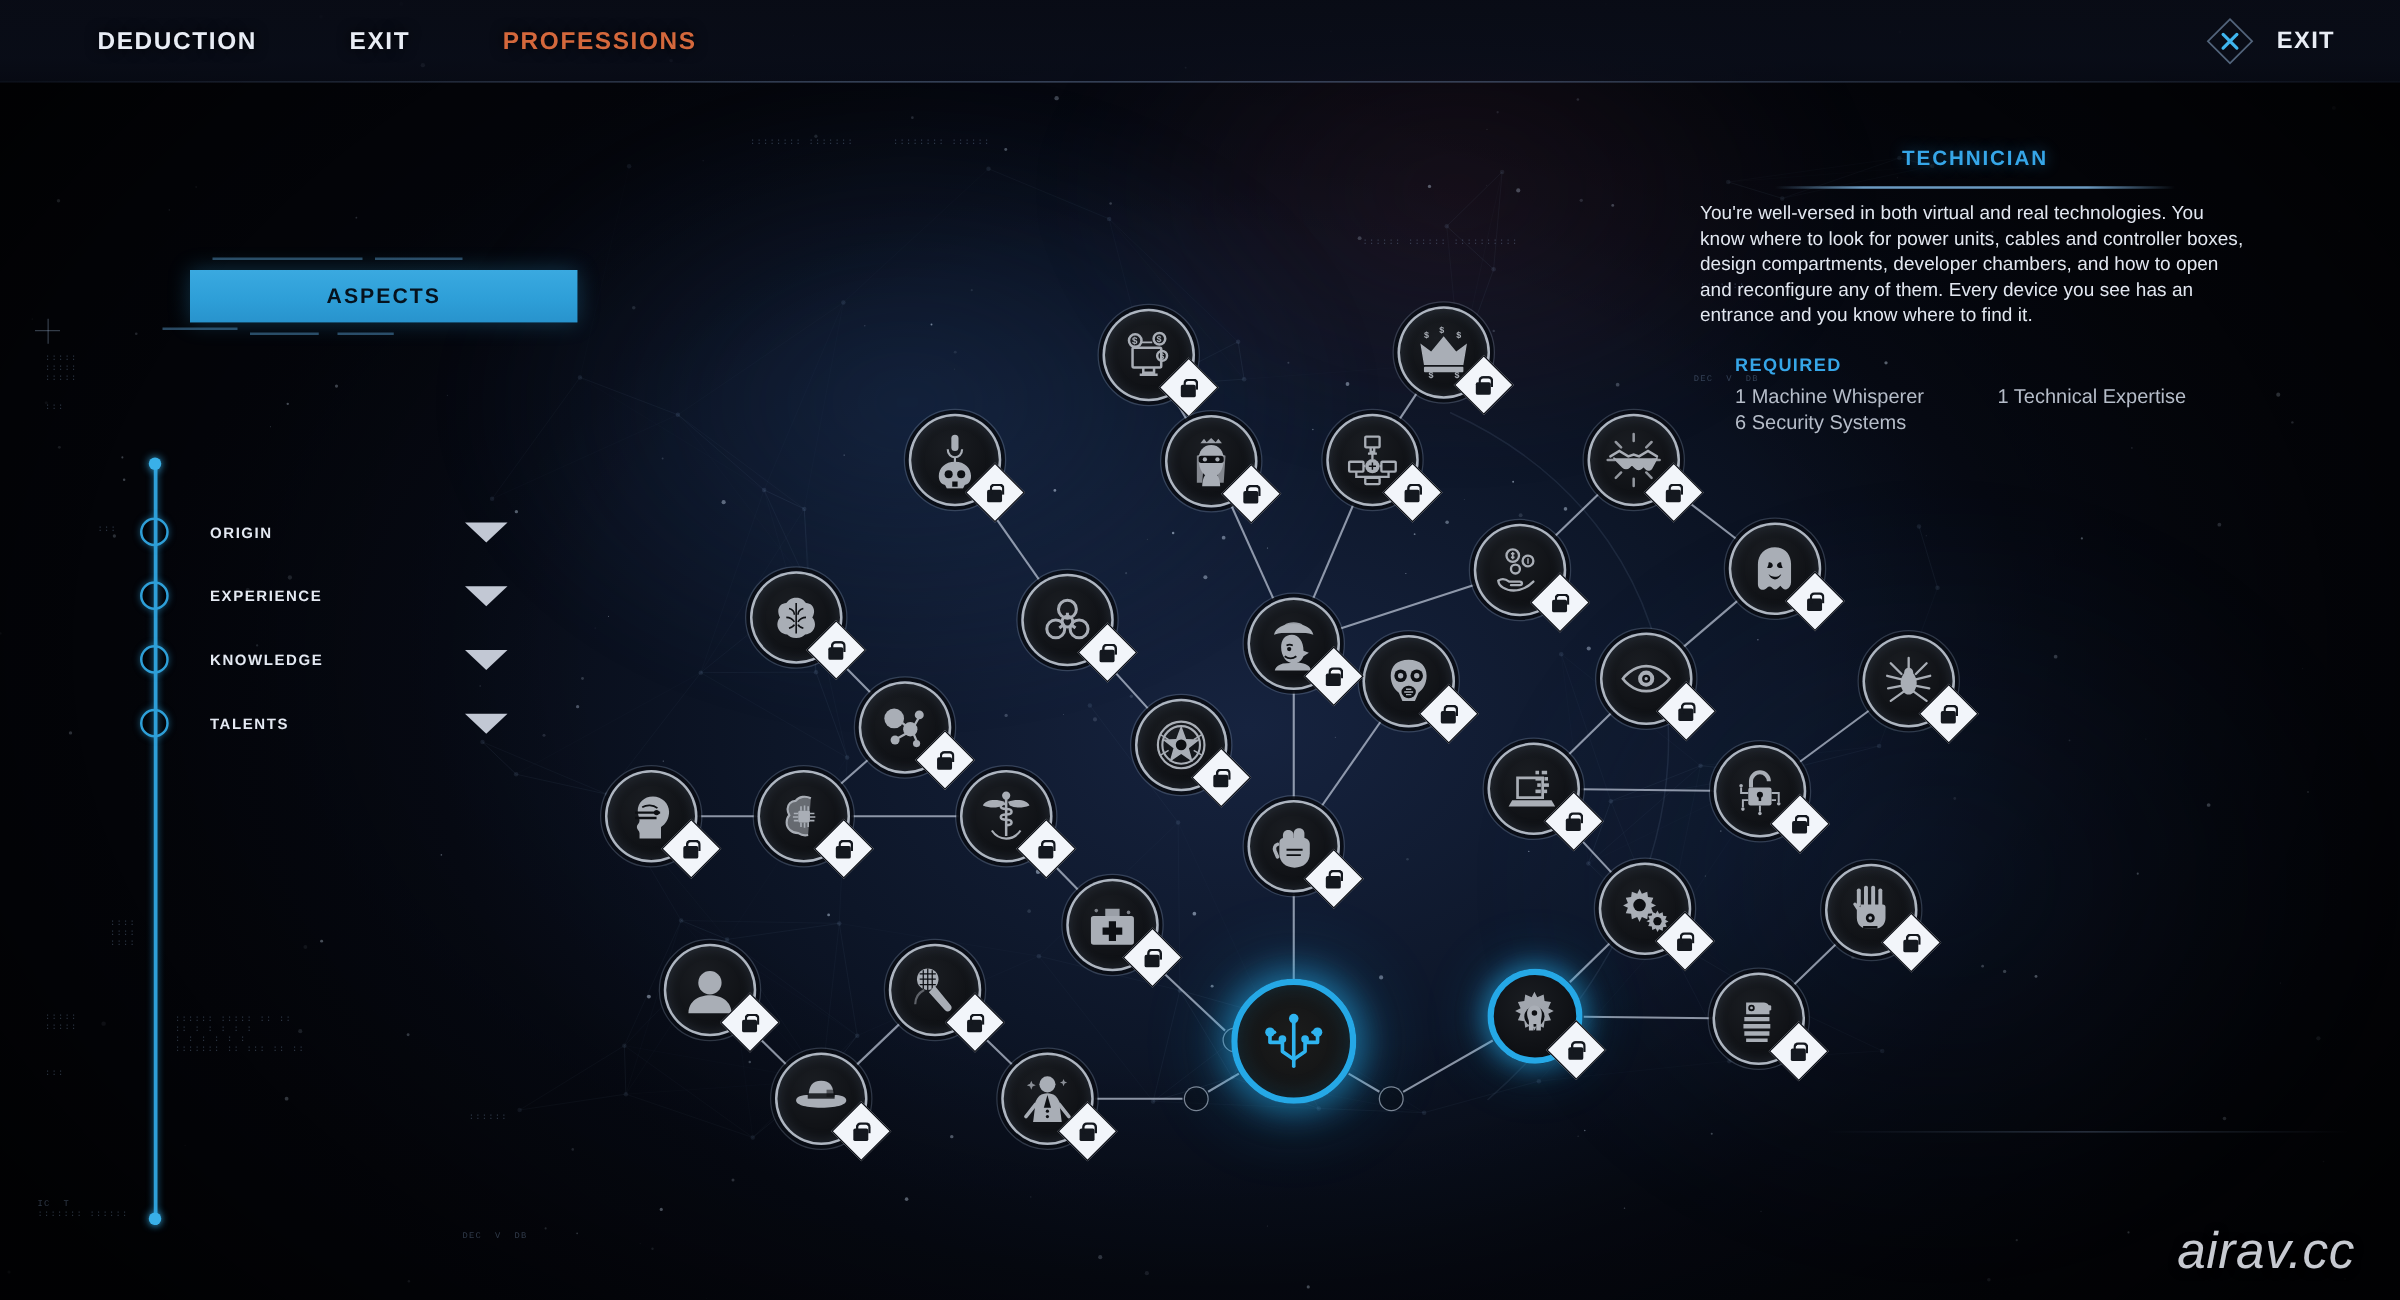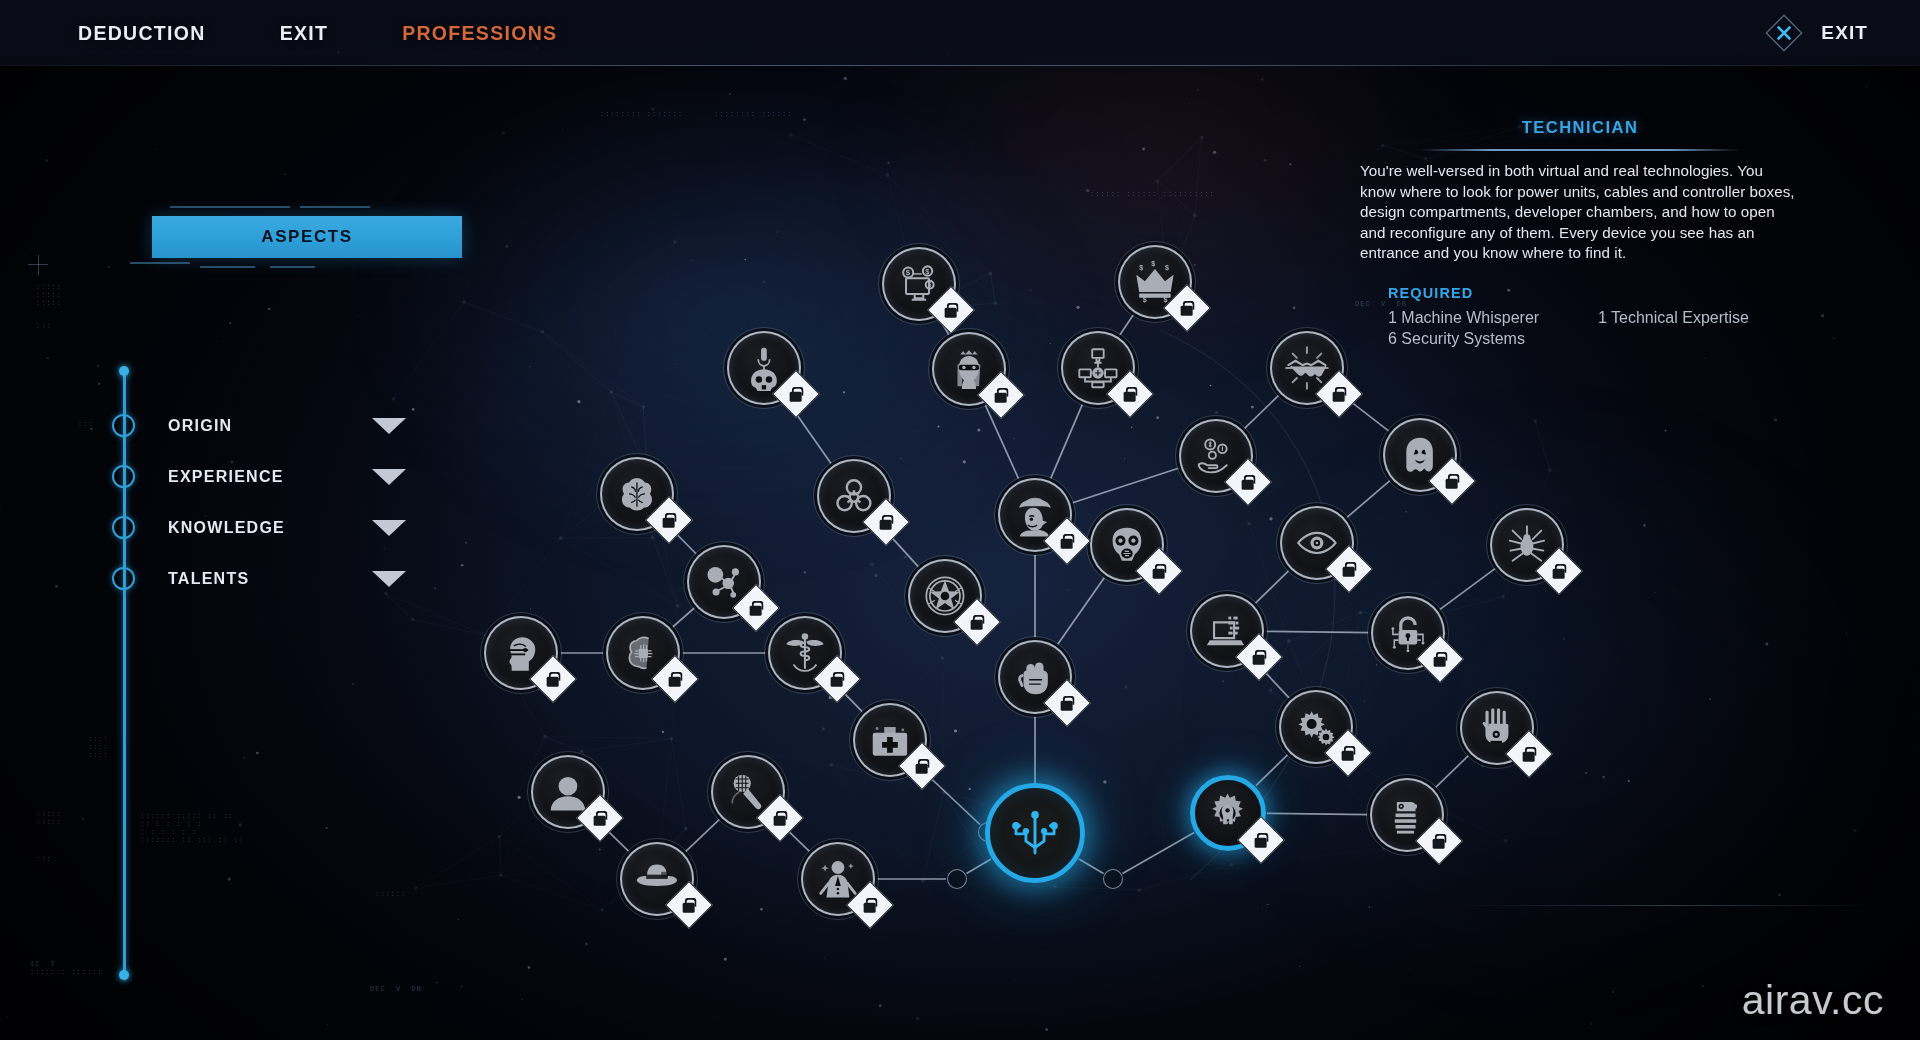--- a/index.html
+++ b/index.html
@@ -94,21 +94,21 @@
     border:2.4px solid #2e9fd8; background:transparent;
     box-shadow:0 0 6px rgba(46,160,216,.5);
   }
 
   .aspect-list{ position:absolute; left:168px; top:334px; width:260px; }
   .aspect-row{
     position:relative; height:51px; display:flex; align-items:center;
     cursor:pointer;
   }
   .aspect-name{
-    font-size:16px; font-weight:700; letter-spacing:1.25px; color:#e4e9f2;
+    font-size:12px; font-weight:700; letter-spacing:1.25px; color:#e4e9f2;
   }
   .aspect-caret{
     position:absolute; left:204px; top:50%; transform:translateY(-50%);
     width:0; height:0; border-left:17px solid transparent;
     border-right:17px solid transparent; border-top:16px solid #c2c8d4;
   }
 
   
   #right-panel{ position:absolute; left:1360px; top:118px; width:440px; z-index:30; }
   .rp-title{
@@ -202,20 +202,21 @@
   .hud-plus:before{ left:0; top:9px; width:20px; height:1px; }
   .hud-plus:after{ left:9.5px; top:0; width:1px; height:20px; }
   .hud-rule{ position:absolute; height:1px; z-index:10;
     background:linear-gradient(90deg, rgba(150,180,220,0), rgba(150,180,220,.30), rgba(150,180,220,0)); }
 
   
   #watermark{
     position:absolute; right:36px; bottom:16px; z-index:50;
     font-size:41px; letter-spacing:.5px; color:rgba(226,230,238,.88);
     text-shadow:0 2px 8px rgba(0,0,0,.8);
+    font-style:italic;
   }
 </style>
 </head>
 <body>
 
 <div id="bg-root">
   <div class="bg-base"></div>
   <div class="bg-glow-a"></div>
   <div class="bg-glow-b"></div>
   <div class="bg-glow-c"></div>

